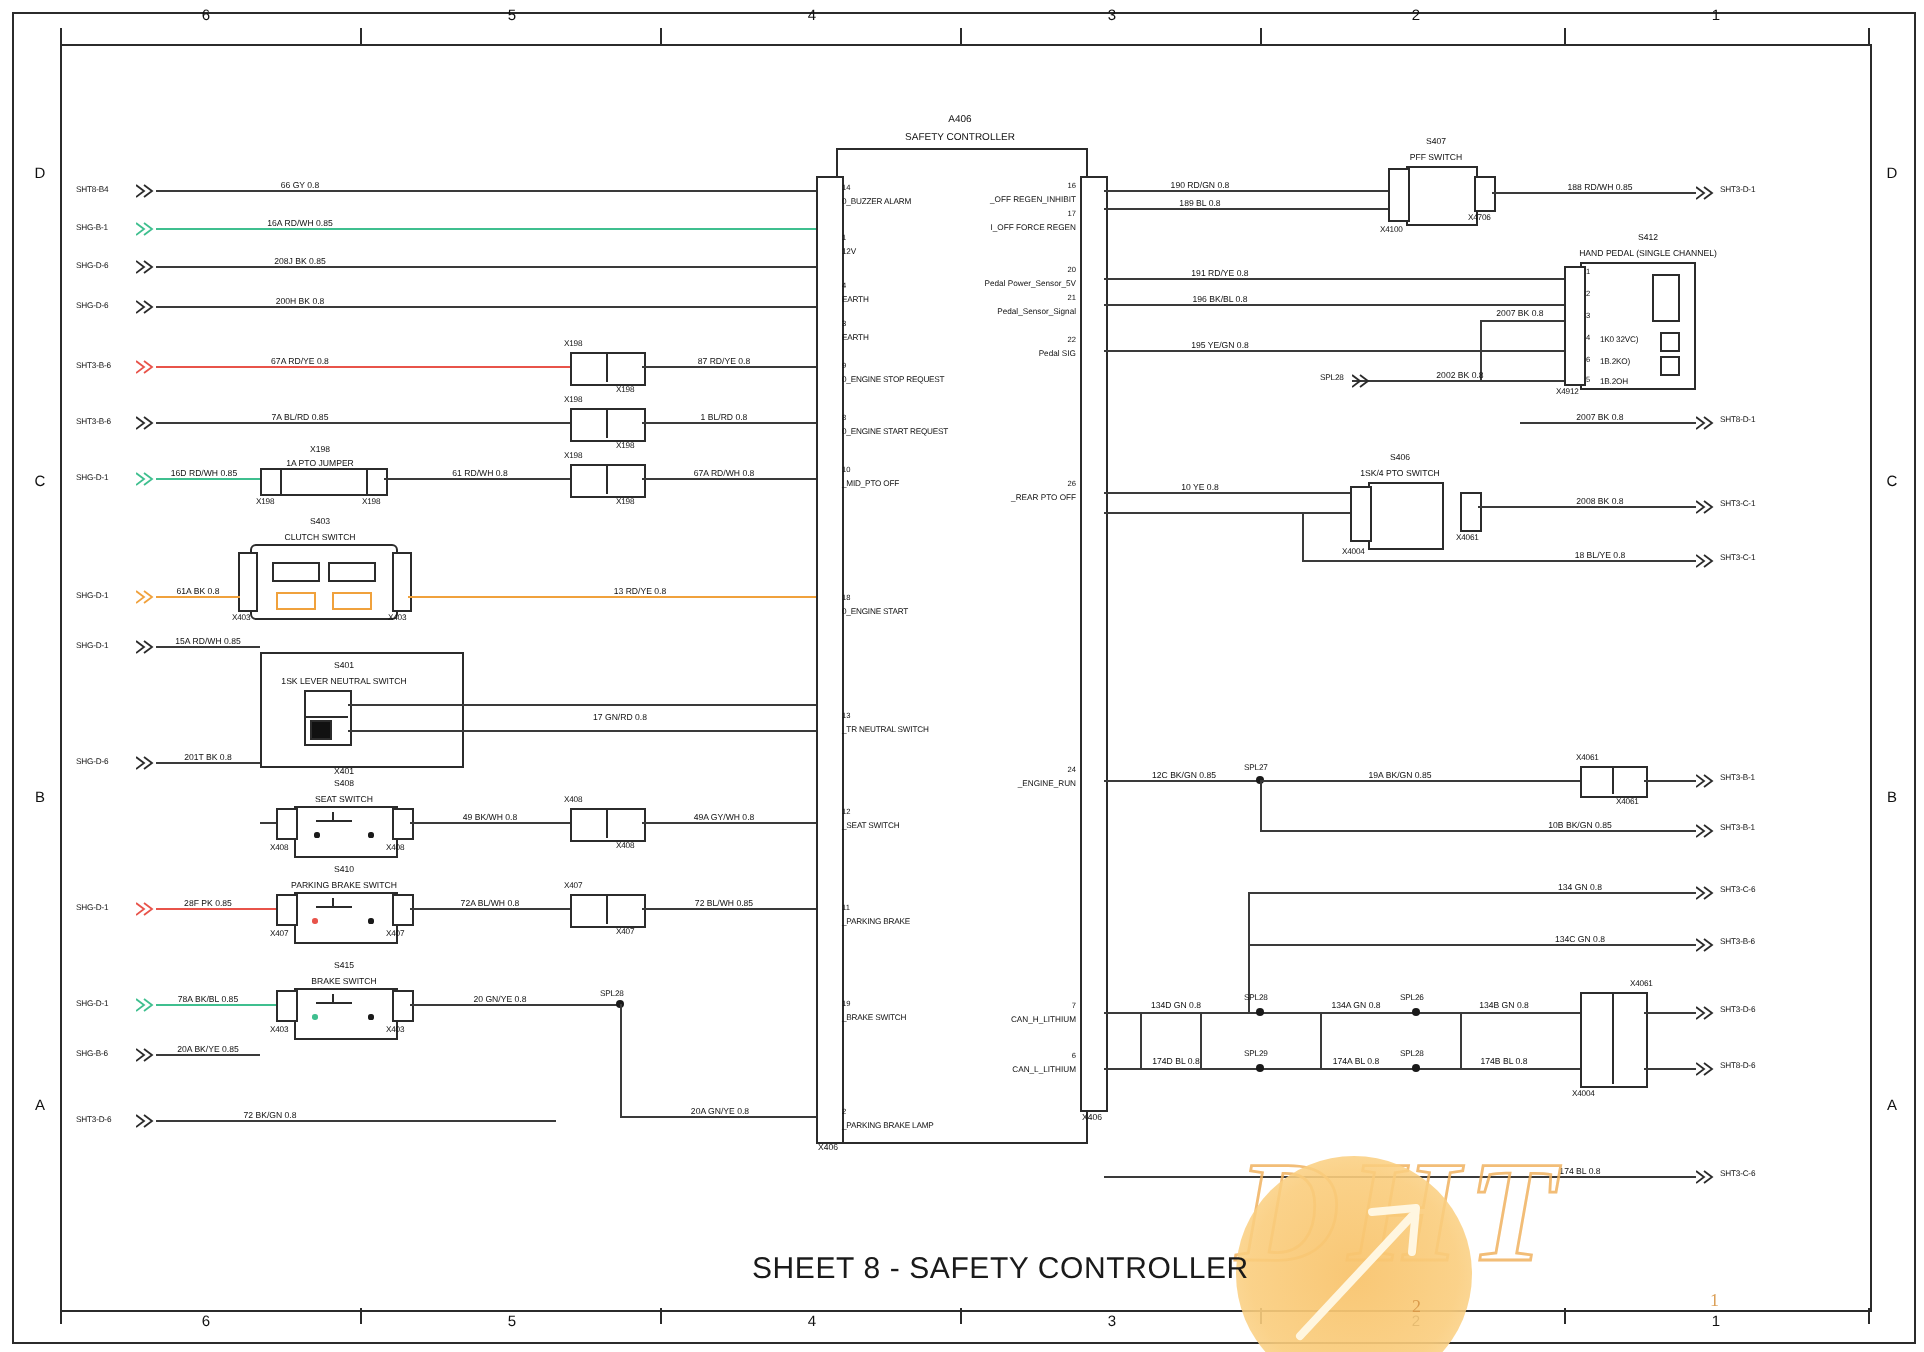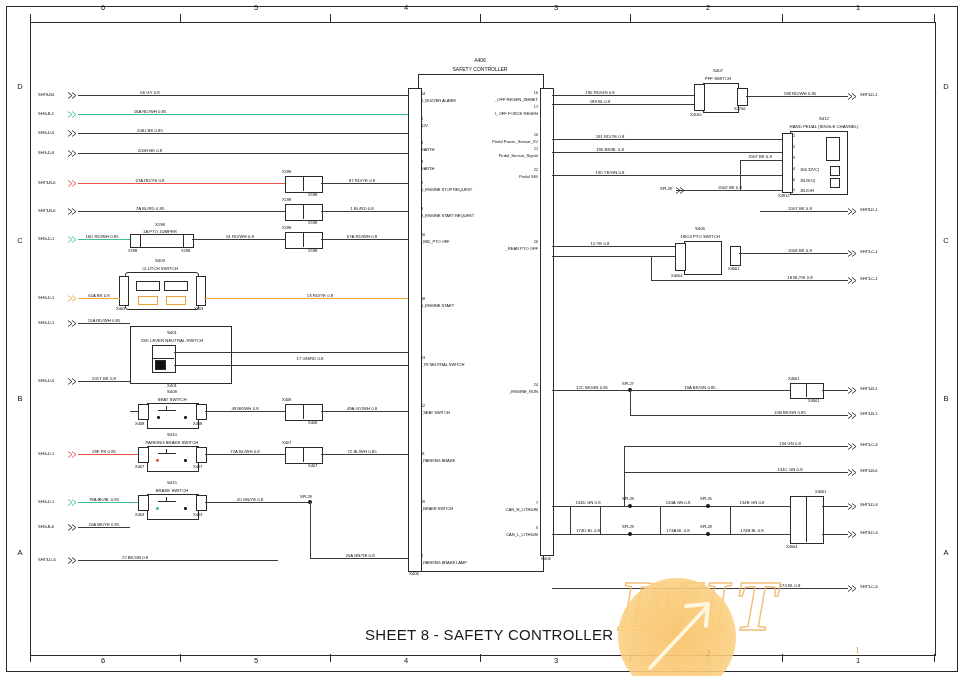--- a/index.html
+++ b/index.html
@@ -592,15 +592,15 @@
   <div class="wm-circle" style="left:618px;top:578px;"></div>
   <div class="wm-arrow" style="left:640px;top:594px;">
     <svg width="78" height="80" viewBox="0 0 78 80">
       <path d="M10 74 L66 14" stroke="#fff6e0" stroke-width="4" fill="none" stroke-linecap="round"></path>
       <path d="M46 12 L68 10 L66 32" stroke="#fff6e0" stroke-width="4" fill="none" stroke-linecap="round" stroke-linejoin="round"></path>
     </svg>
   </div>
   <div class="wm-num" style="left:706px;top:648px;">2</div>
   <div class="wm-num" style="left:855px;top:645px;">1</div>
 
-  <div class="title" style="left:365px;top:626px;">SHEET 8 - SAFETY CONTROLLER</div>
+  <div class="title" style="left:376px;top:626px;">SHEET 8 - SAFETY CONTROLLER</div>
 
 </div>
 
 </body></html>

